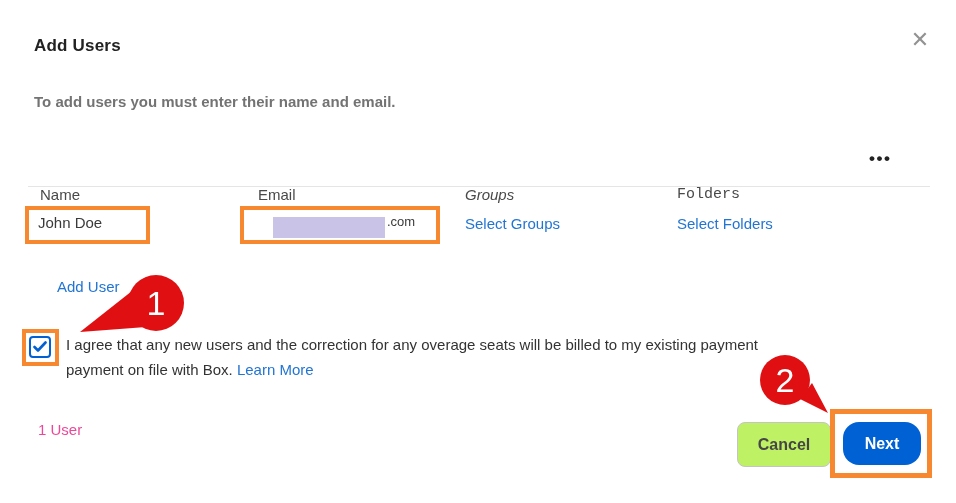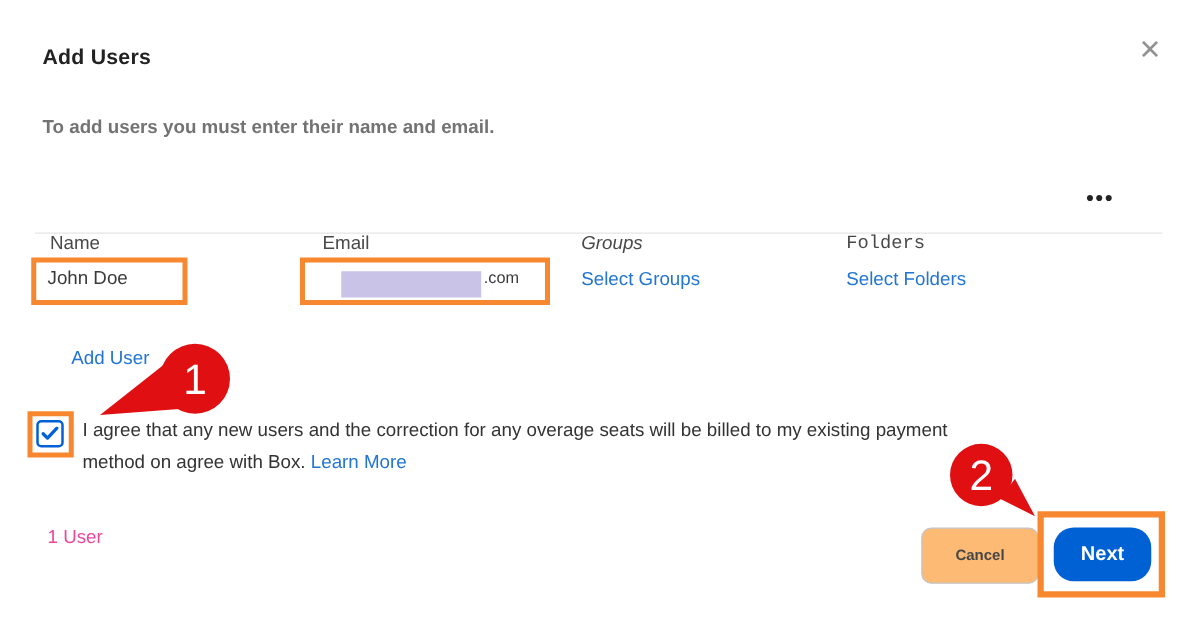--- a/index.html
+++ b/index.html
@@ -77,22 +77,22 @@
   }
 
   .agree-line1 { left: 66px; top: 336px; font-size: 15px; color: #333333; white-space: nowrap; }
   .agree-line2 { left: 66px; top: 361px; font-size: 15px; color: #333333; white-space: nowrap; }
   .agree-line2 .inline-link { color: var(--link); cursor: pointer; }
 
   .user-count { left: 38px; top: 421px; font-size: 15px; color: #ec4899; }
 
   .cancel-btn {
     left: 737px; top: 422px; width: 94px; height: 45px;
-    background: #fdba74; border: 1px solid #c4c4c4; border-radius: 8px;
-    font-size: 12px; font-weight: 700; color: #464646;
+    background: #bef264; border: 1px solid #c4c4c4; border-radius: 8px;
+    font-size: 16px; font-weight: 700; color: #464646;
     text-align: center; line-height: 43px; cursor: pointer;
   }
   .next-hl { left: 830px; top: 409px; width: 102px; height: 69px; border-width: 5px; }
   .next-btn {
     left: 843px; top: 422px; width: 78px; height: 43px;
     background: var(--blue); border: none; border-radius: 16px;
     font-size: 16px; font-weight: 700; color: #ffffff;
     text-align: center; line-height: 43px; cursor: pointer;
   }
 
@@ -130,21 +130,21 @@
 
   <div class="abs link adduser-link">Add User</div>
 
   <div class="abs hl-box cb-hl"></div>
   <div class="abs checkbox">
     <svg width="14" height="12" viewBox="0 0 14 12">
       <polyline points="1.5,6 5,9.5 12.5,1.5" fill="none" stroke="#0061D5" stroke-width="2.6" stroke-linecap="round" stroke-linejoin="round"></polyline>
     </svg>
   </div>
   <div class="abs agree-line1">I agree that any new users and the correction for any overage seats will be billed to my existing payment</div>
-  <div class="abs agree-line2"><span>method on agree with Box.</span> <span class="inline-link">Learn More</span></div>
+  <div class="abs agree-line2"><span>payment on file with Box.</span> <span class="inline-link">Learn More</span></div>
 
   <div class="abs user-count">1 User</div>
   <button class="abs cancel-btn">Cancel</button>
   <div class="abs hl-box next-hl"></div>
   <button class="abs next-btn">Next</button>
 
   <svg class="abs" style="left:58px; top:268px;" width="140" height="75" viewBox="0 0 140 75">
     <polygon points="22,64 74,23 88,59" fill="#E01012"></polygon>
     <circle cx="98" cy="35" r="28" fill="#E01012"></circle>
     <text class="callout-text" x="98" y="47" text-anchor="middle">1</text>

